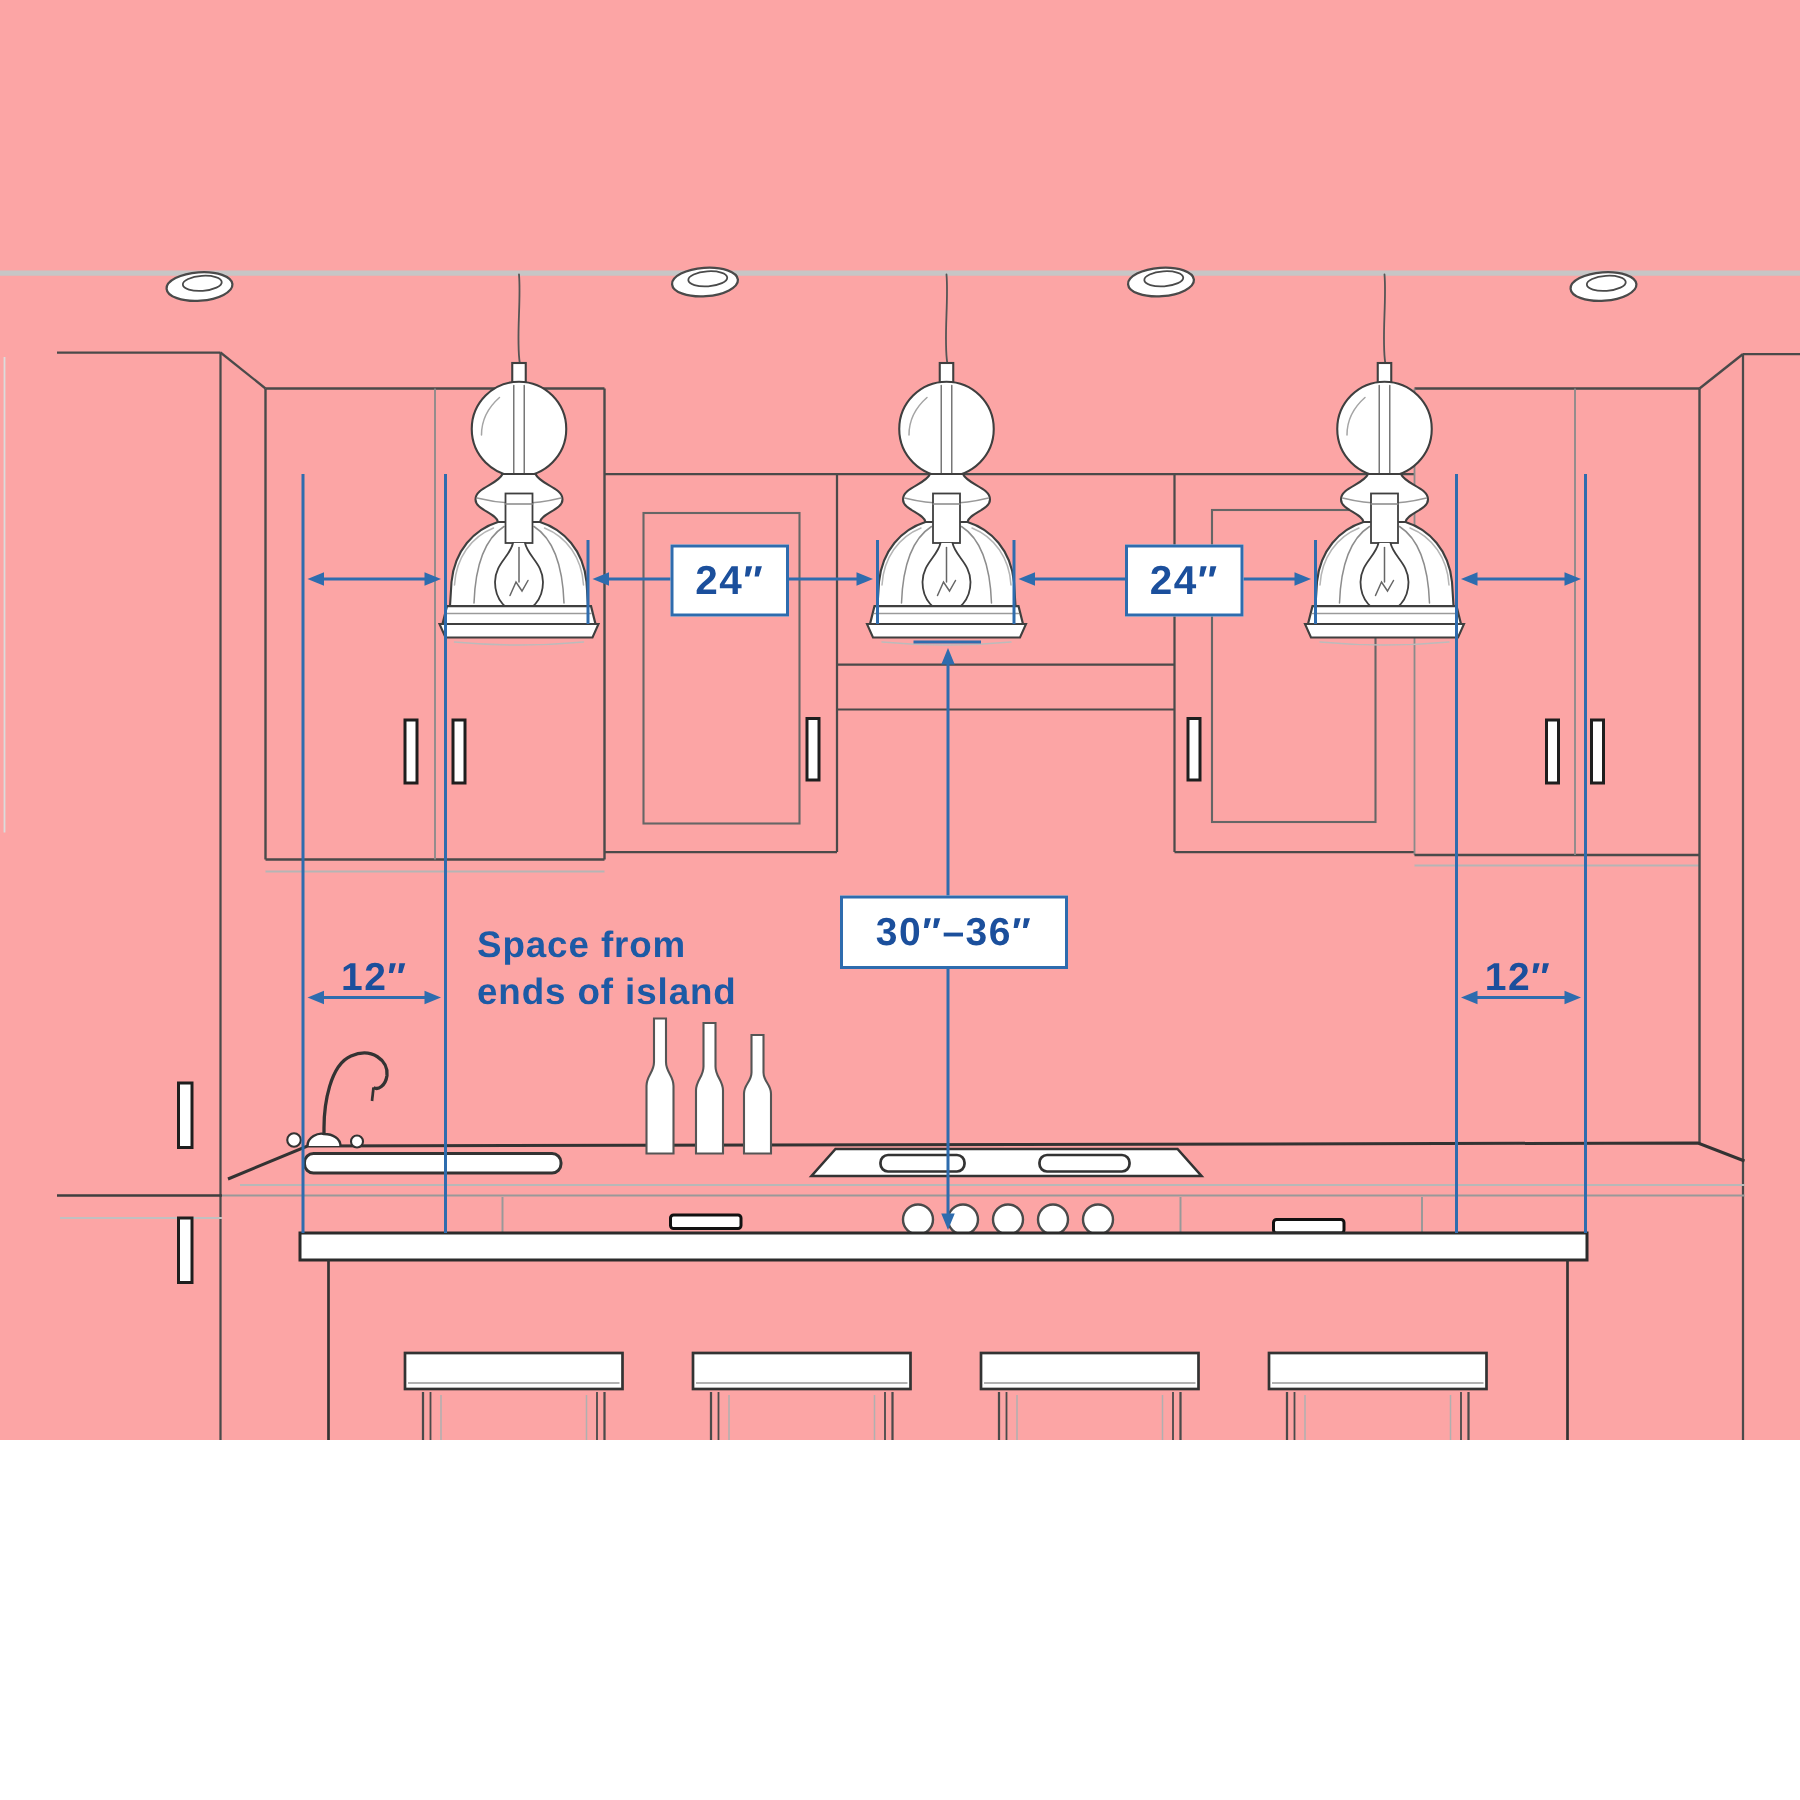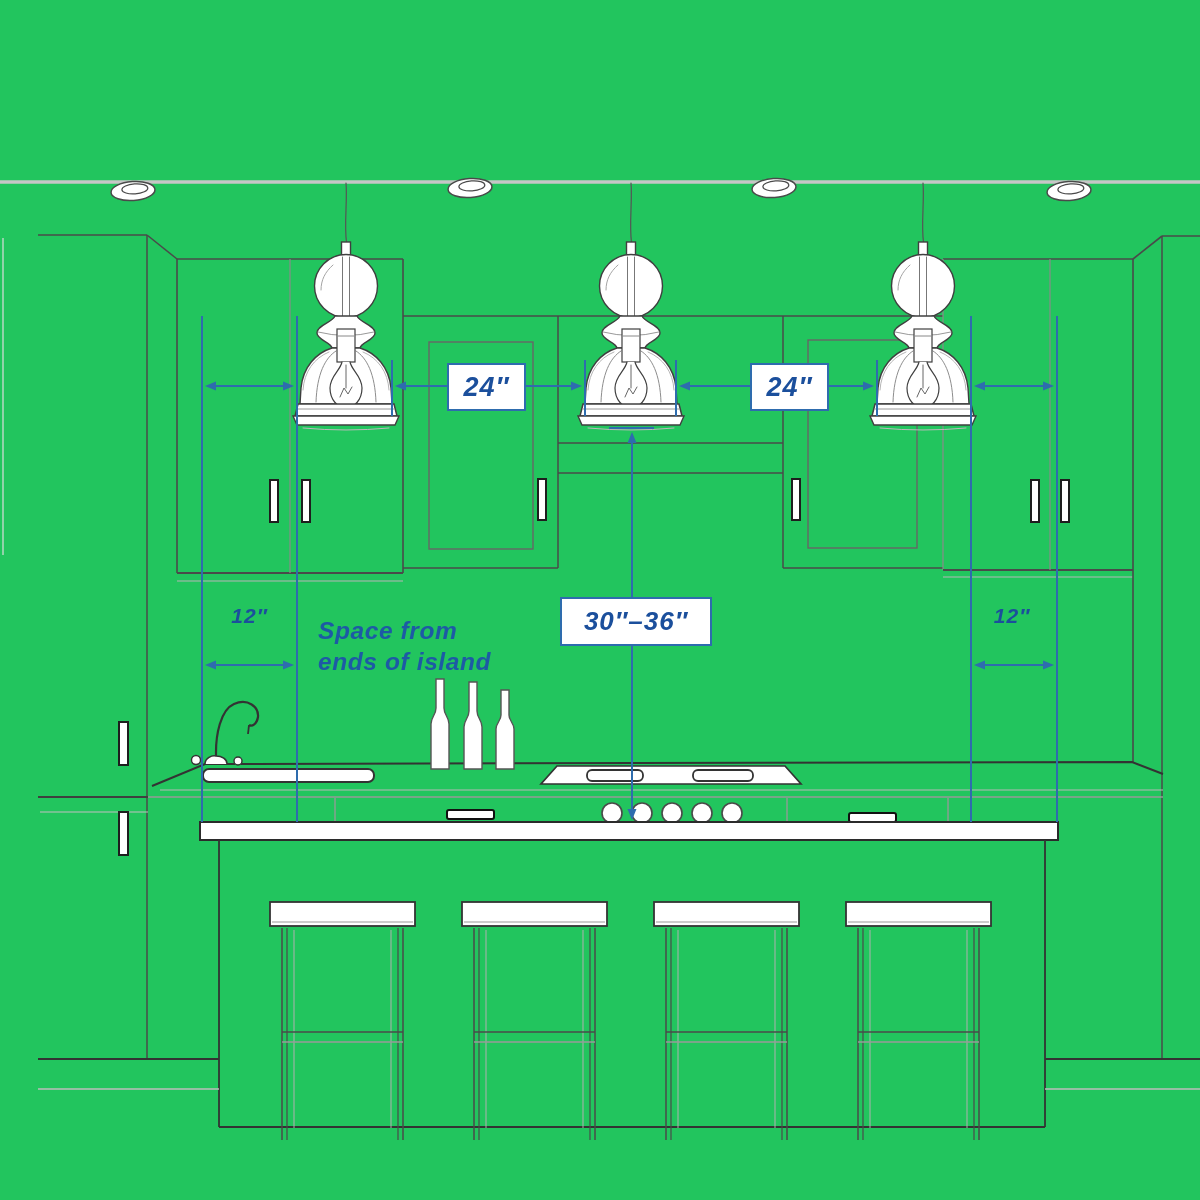--- a/index.html
+++ b/index.html
@@ -1,23 +1,23 @@
 <!DOCTYPE html>
 <html><head>
 <meta charset="utf-8">
 <style>
   html,body{margin:0;padding:0;background:#fff;}
-  #stage{position:relative;width:1200px;height:1200px;background:#22c55e;overflow:hidden;
-         font-family:"Liberation Sans",sans-serif;font-style:italic;}
+  #stage{position:relative;width:1200px;height:960px;background:#fca5a5;overflow:hidden;
+         font-family:"Liberation Sans",sans-serif;}
   #stage svg{position:absolute;left:0;top:0;}
   .dim-box{position:absolute;display:flex;align-items:center;justify-content:center;
            background:#ffffff;border:2.5px solid #2e6cae;color:#1b4f9c;
            font-weight:700;font-size:27px;letter-spacing:1px;}
-  .dim-text{position:absolute;color:#1b4f9c;font-weight:700;font-size:21px;
-            text-align:center;letter-spacing:1px;}
+  .dim-text{position:absolute;color:#1b4f9c;font-weight:700;font-size:26px;
+            text-align:center;letter-spacing:1px;margin-top:32px;}
   #label-24-left{left:447px;top:363px;width:75px;height:44px;}
   #label-24-right{left:750px;top:363px;width:75px;height:44px;}
   #label-30-36{left:560px;top:597px;width:148px;height:45px;font-size:26px;}
   #label-12-left{left:202px;top:604px;width:95px;}
   #label-12-right{left:967px;top:604px;width:90px;}
   #note{position:absolute;left:318px;top:603px;color:#1d5aa5;font-size:24.5px;
         font-weight:600;line-height:31px;letter-spacing:0.6px;margin-top:12px;}
 </style>
 </head>
 <body>

